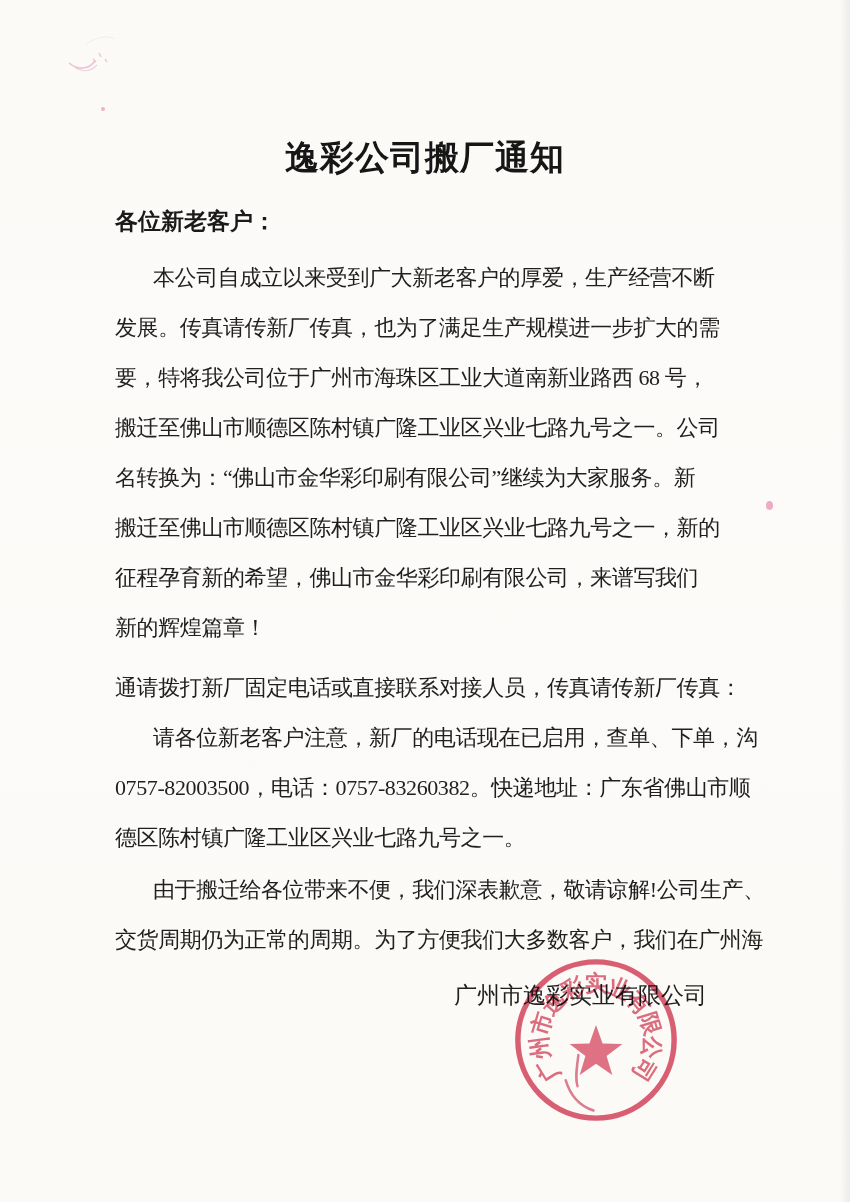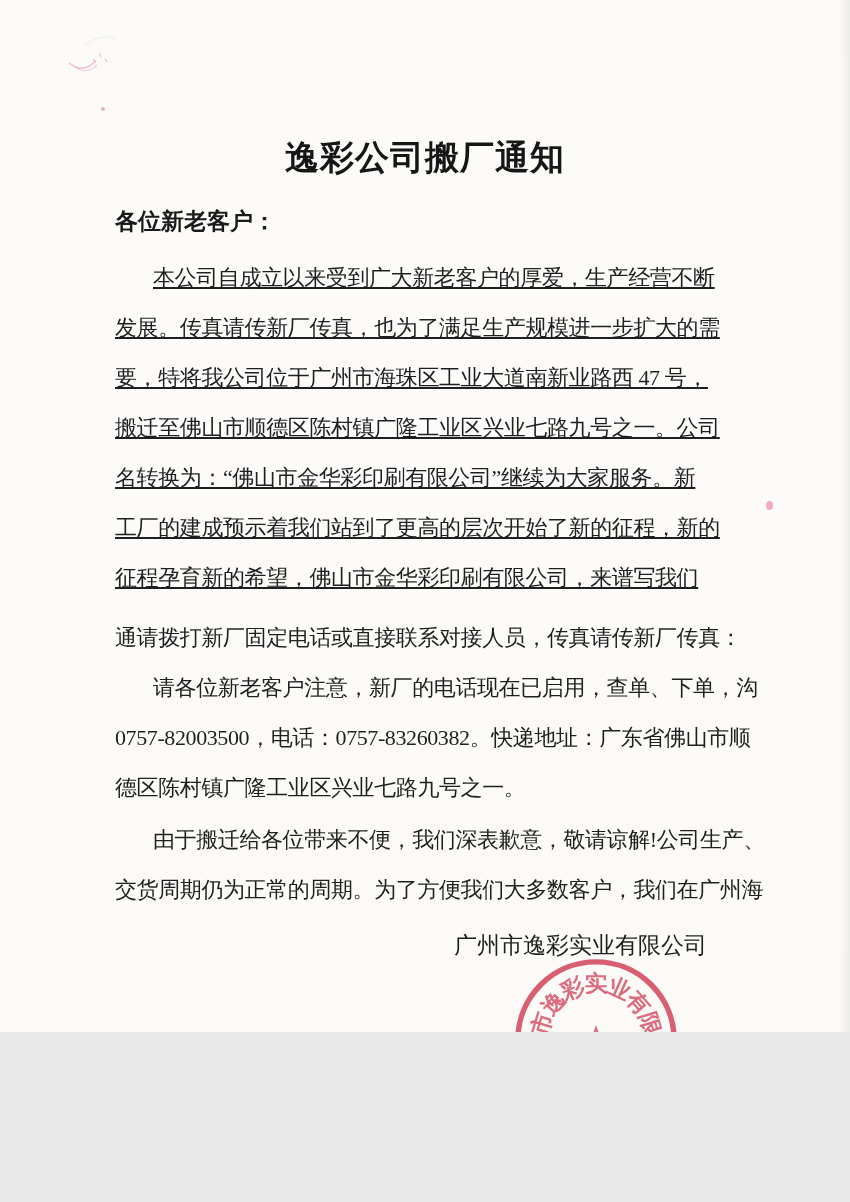--- a/index.html
+++ b/index.html
@@ -3,21 +3,21 @@
 <meta charset="utf-8">
 <style>
   html,body{margin:0;padding:0;}
   body{
     width:850px;height:1202px;
     background:#e9e9e9;
     font-family:"Liberation Serif","DejaVu Serif",serif;
   }
   .page{
     position:relative;
-    width:850px;height:1032px;
+    width:850px;height:1202px;
     background:linear-gradient(180deg,#fbfaf7 0%,#fcfbf9 40%,#fbfaf7 100%);
     overflow:hidden;
     color:#1f1f1f;
   }
   .edge-shade{
     position:absolute;top:0;right:0;width:10px;height:1202px;
     background:linear-gradient(to right,rgba(0,0,0,0),rgba(0,0,0,0.06));
     pointer-events:none;
   }
   .title{
@@ -34,21 +34,21 @@
     font-size:23px;line-height:36px;
     font-weight:700;
     color:#1a1a1a;
   }
   .para{ font-size:22px; letter-spacing:-0.4px; }
   .para .ln{
     line-height:50px;height:50px;
     white-space:nowrap;
   }
   .para .ln.indent{ padding-left:38px; }
-  .p1{ margin-top:13px;text-decoration:underline; }
+  .p1{ margin-top:13px; }
   .p2{ margin-top:10px; }
   .p3{ margin-top:2px; }
   .signature{
     margin-top:6px;
     margin-left:auto;
     margin-right:43px;
     width:238px;
     font-size:23px;
     letter-spacing:0;
   }
@@ -91,25 +91,26 @@
   <div class="edge-shade"></div>
 
   <h1 class="title">逸彩公司搬厂通知</h1>
 
   <div class="content">
     <div class="salutation">各位新老客户：</div>
 
     <div class="para p1">
       <div class="ln indent">本公司自成立以来受到广大新老客户的厚爱，生产经营不断</div>
       <div class="ln">发展。传真请传新厂传真，也为了满足生产规模进一步扩大的需</div>
-      <div class="ln">要，特将我公司位于广州市海珠区工业大道南新业路西 47 号，</div>
+      <div class="ln">要，特将我公司位于广州市海珠区工业大道南新业路西 68 号，</div>
       <div class="ln">搬迁至佛山市顺德区陈村镇广隆工业区兴业七路九号之一。公司</div>
       <div class="ln">名转换为：“佛山市金华彩印刷有限公司”继续为大家服务。新</div>
-      <div class="ln">工厂的建成预示着我们站到了更高的层次开始了新的征程，新的</div>
+      <div class="ln">搬迁至佛山市顺德区陈村镇广隆工业区兴业七路九号之一，新的</div>
       <div class="ln">征程孕育新的希望，佛山市金华彩印刷有限公司，来谱写我们</div>
+      <div class="ln">新的辉煌篇章！</div>
     </div>
 
     <div class="para p2">
       <div class="ln">通请拨打新厂固定电话或直接联系对接人员，传真请传新厂传真：</div>
       <div class="ln indent">请各位新老客户注意，新厂的电话现在已启用，查单、下单，沟</div>
       <div class="ln">0757-82003500，电话：0757-83260382。快递地址：广东省佛山市顺</div>
       <div class="ln">德区陈村镇广隆工业区兴业七路九号之一。</div>
     </div>
 
     <div class="para p3">

